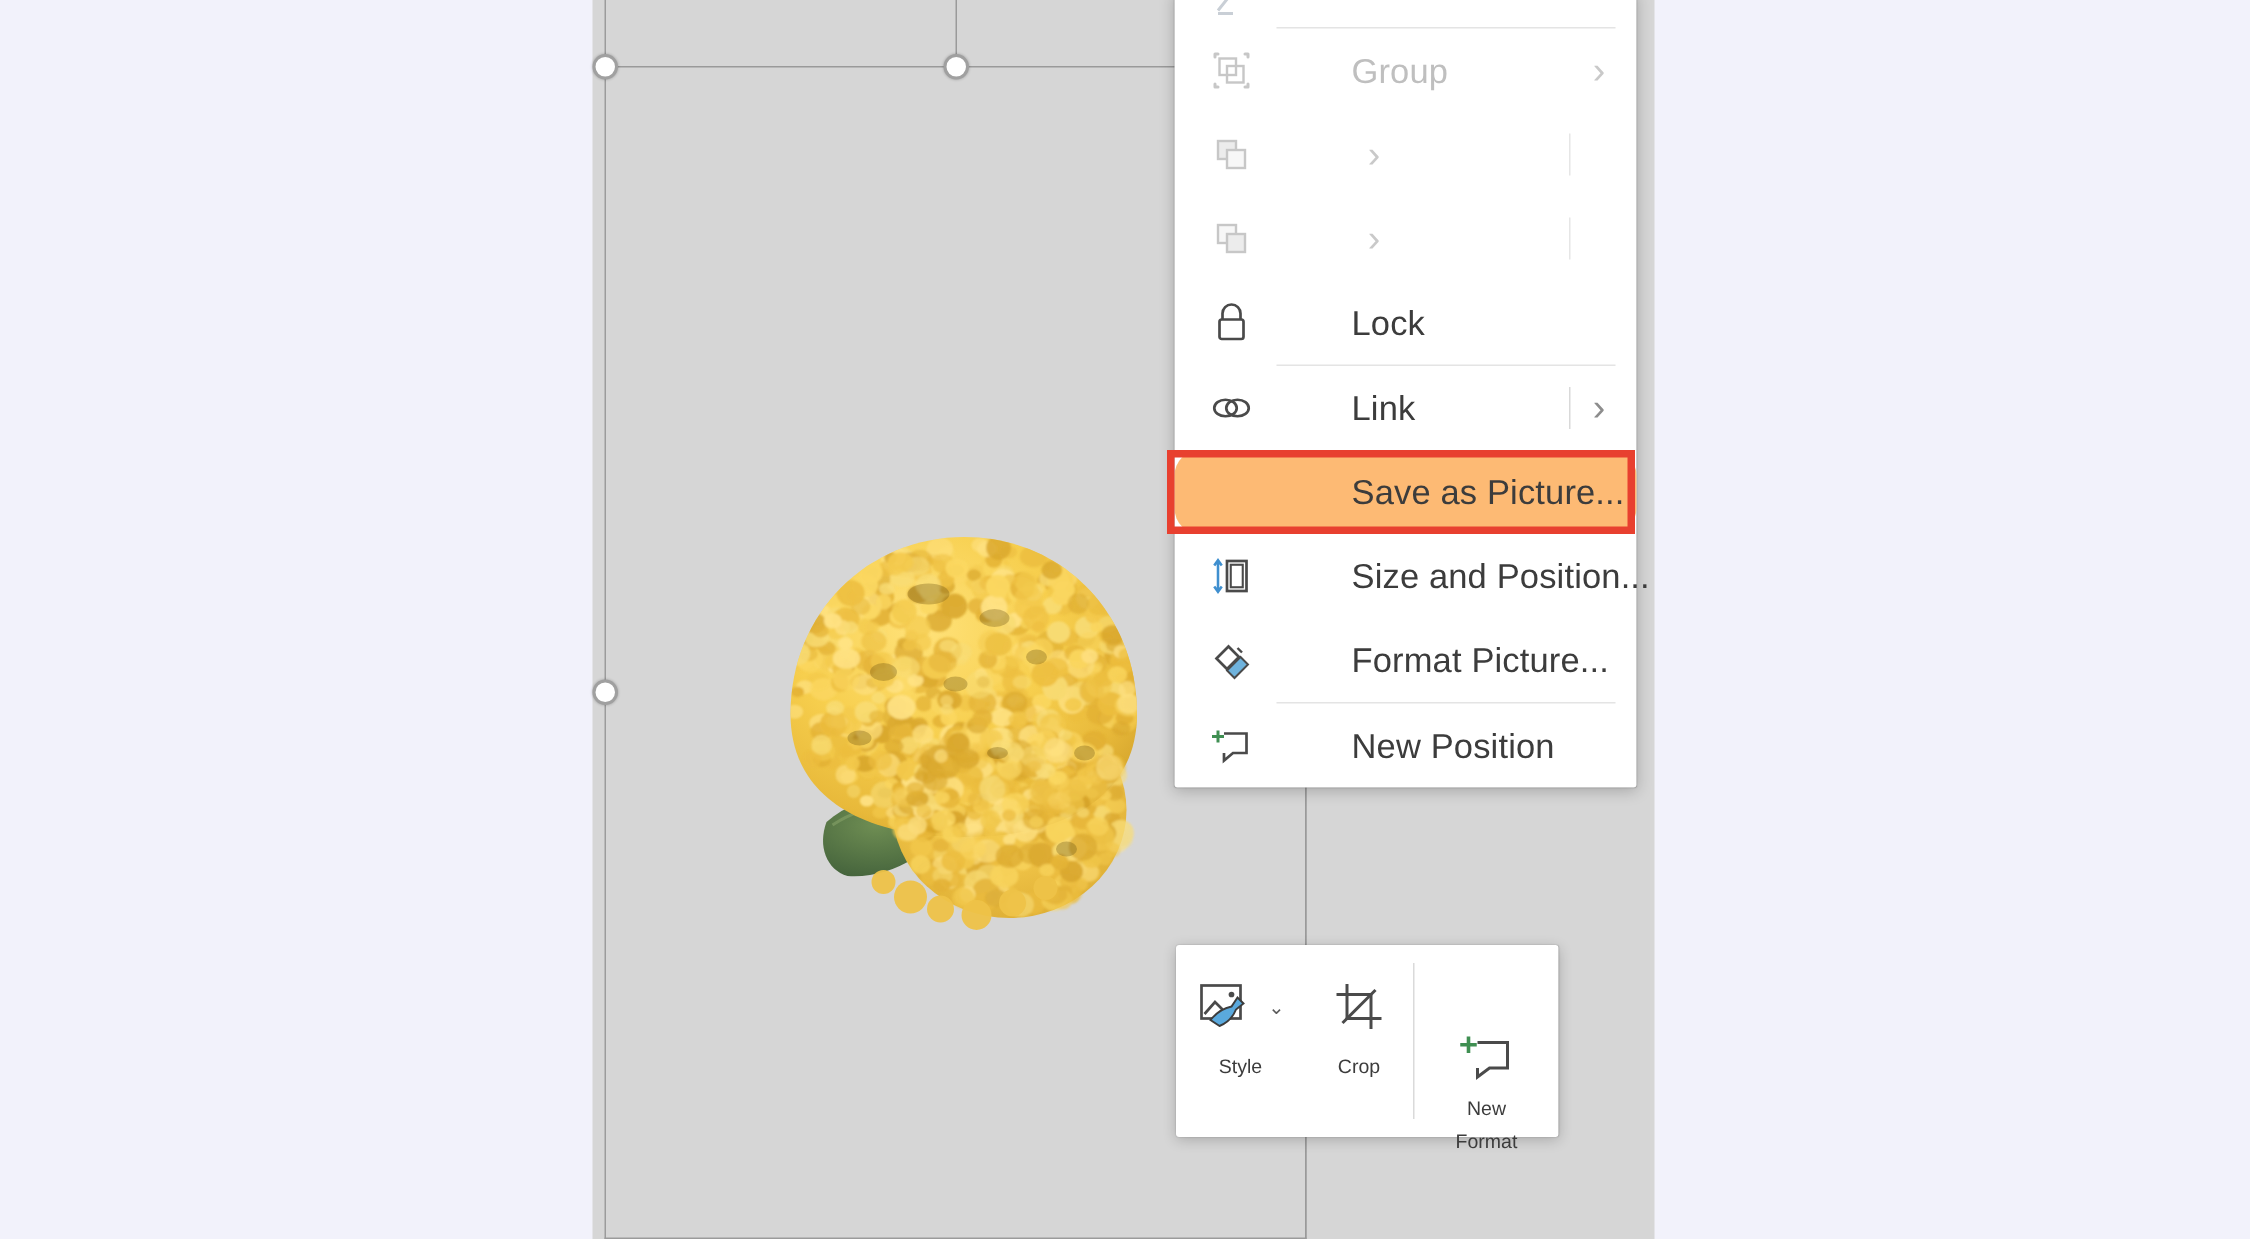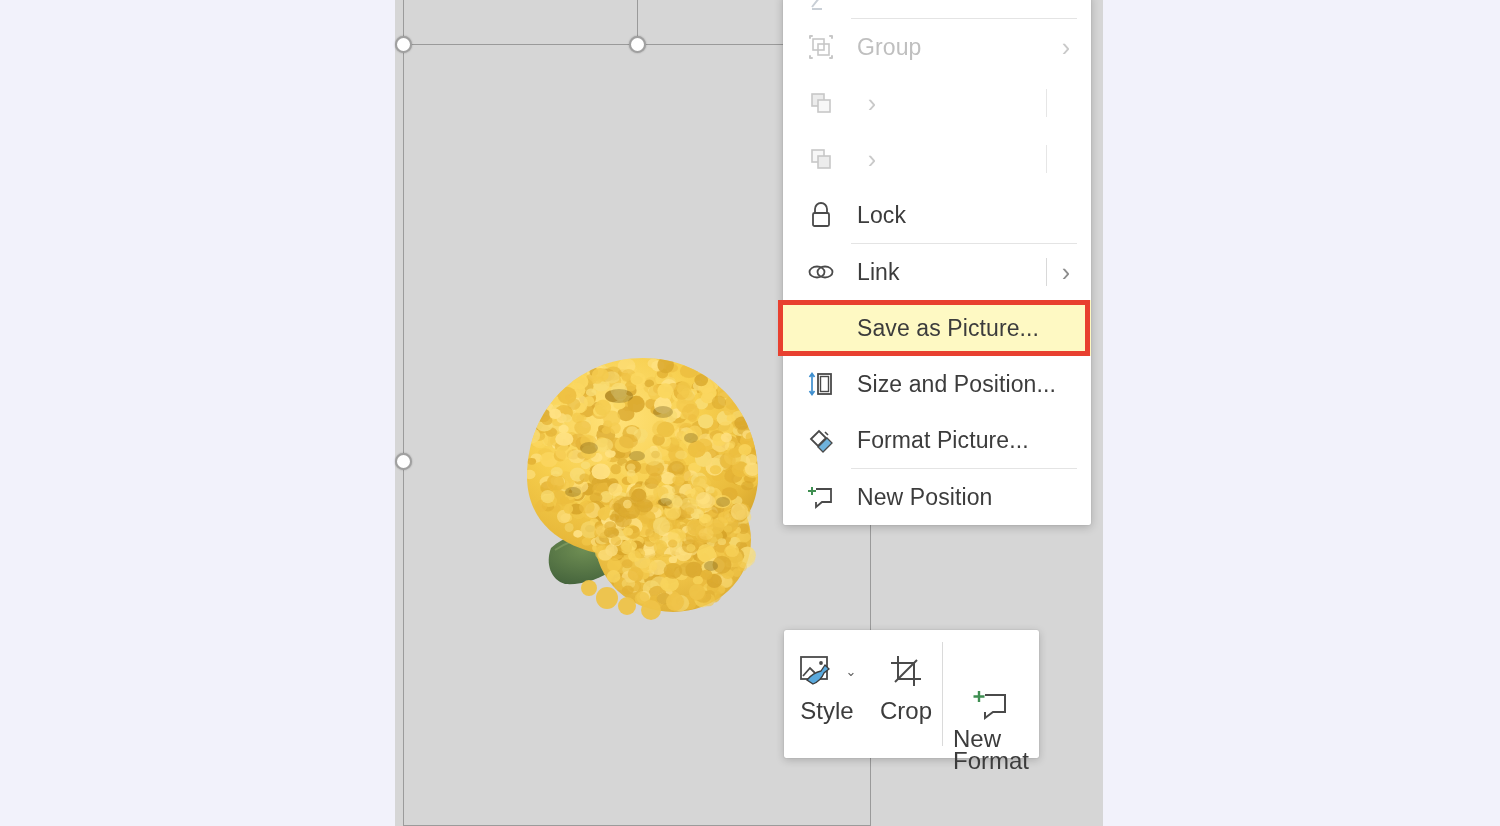--- a/index.html
+++ b/index.html
@@ -72,20 +72,21 @@
   .mi {
     position: relative;
     display: flex;
     align-items: center;
     height: 56px;
     padding: 0 10px 0 20px;
     color: #3c3c3c;
     font-size: 23px;
     white-space: nowrap;
     cursor: default;
+    gap: 44px;
   }
   .mi.disabled { color: #bfbfbf; }
   .mi.partial { height: 24px; overflow: hidden; align-items: flex-end; }
   .mi .ico {
     width: 36px; height: 32px;
     flex: 0 0 36px;
     display: flex; align-items: center; justify-content: center;
     margin-right: 18px;
   }
   .mi .lbl { flex: 1 1 auto; letter-spacing: .1px; }
@@ -97,21 +98,21 @@
     color: #8d8d8d;
     font-weight: 300;
   }
   .mi.disabled .chev { color: #c9c9c9; }
   .mi .vbar {
     position: absolute;
     right: 44px; top: 14px; bottom: 14px;
     width: 1px; background: #d9d9d9;
   }
   .mi.disabled .vbar { background: #e6e6e6; }
-  .mi.highlighted { background: #fef9c3; }
+  .mi.highlighted { background: #fdba74; border-radius: 17px; }
   .menu-sep {
     height: 1px;
     background: #e4e4e4;
     margin: 0 14px 0 68px;
   }
   
   #save-as-picture-annotation {
     position: absolute;
     left: -5px; right: 1px;
     height: 56px;
@@ -137,22 +138,23 @@
     justify-content: flex-start;
     padding-top: 18px;
     cursor: default;
   }
   .tb-item .tb-ico {
     height: 46px;
     display: flex; align-items: center; justify-content: center;
   }
   .tb-item .tb-lbl {
     margin-top: 6px;
-    font-size: 24px;
+    font-size: 13px;
     color: #3c3c3c;
+    text-align: center;
     line-height: 22px;
   }
   #tb-style { width: 86px; }
   #tb-crop  { width: 72px; }
   #tb-new-comment { width: 96px; margin-top: 40px; }
   .tb-sep {
     width: 1px;
     background: #dadada;
     margin: 12px 0;
     align-self: stretch;

